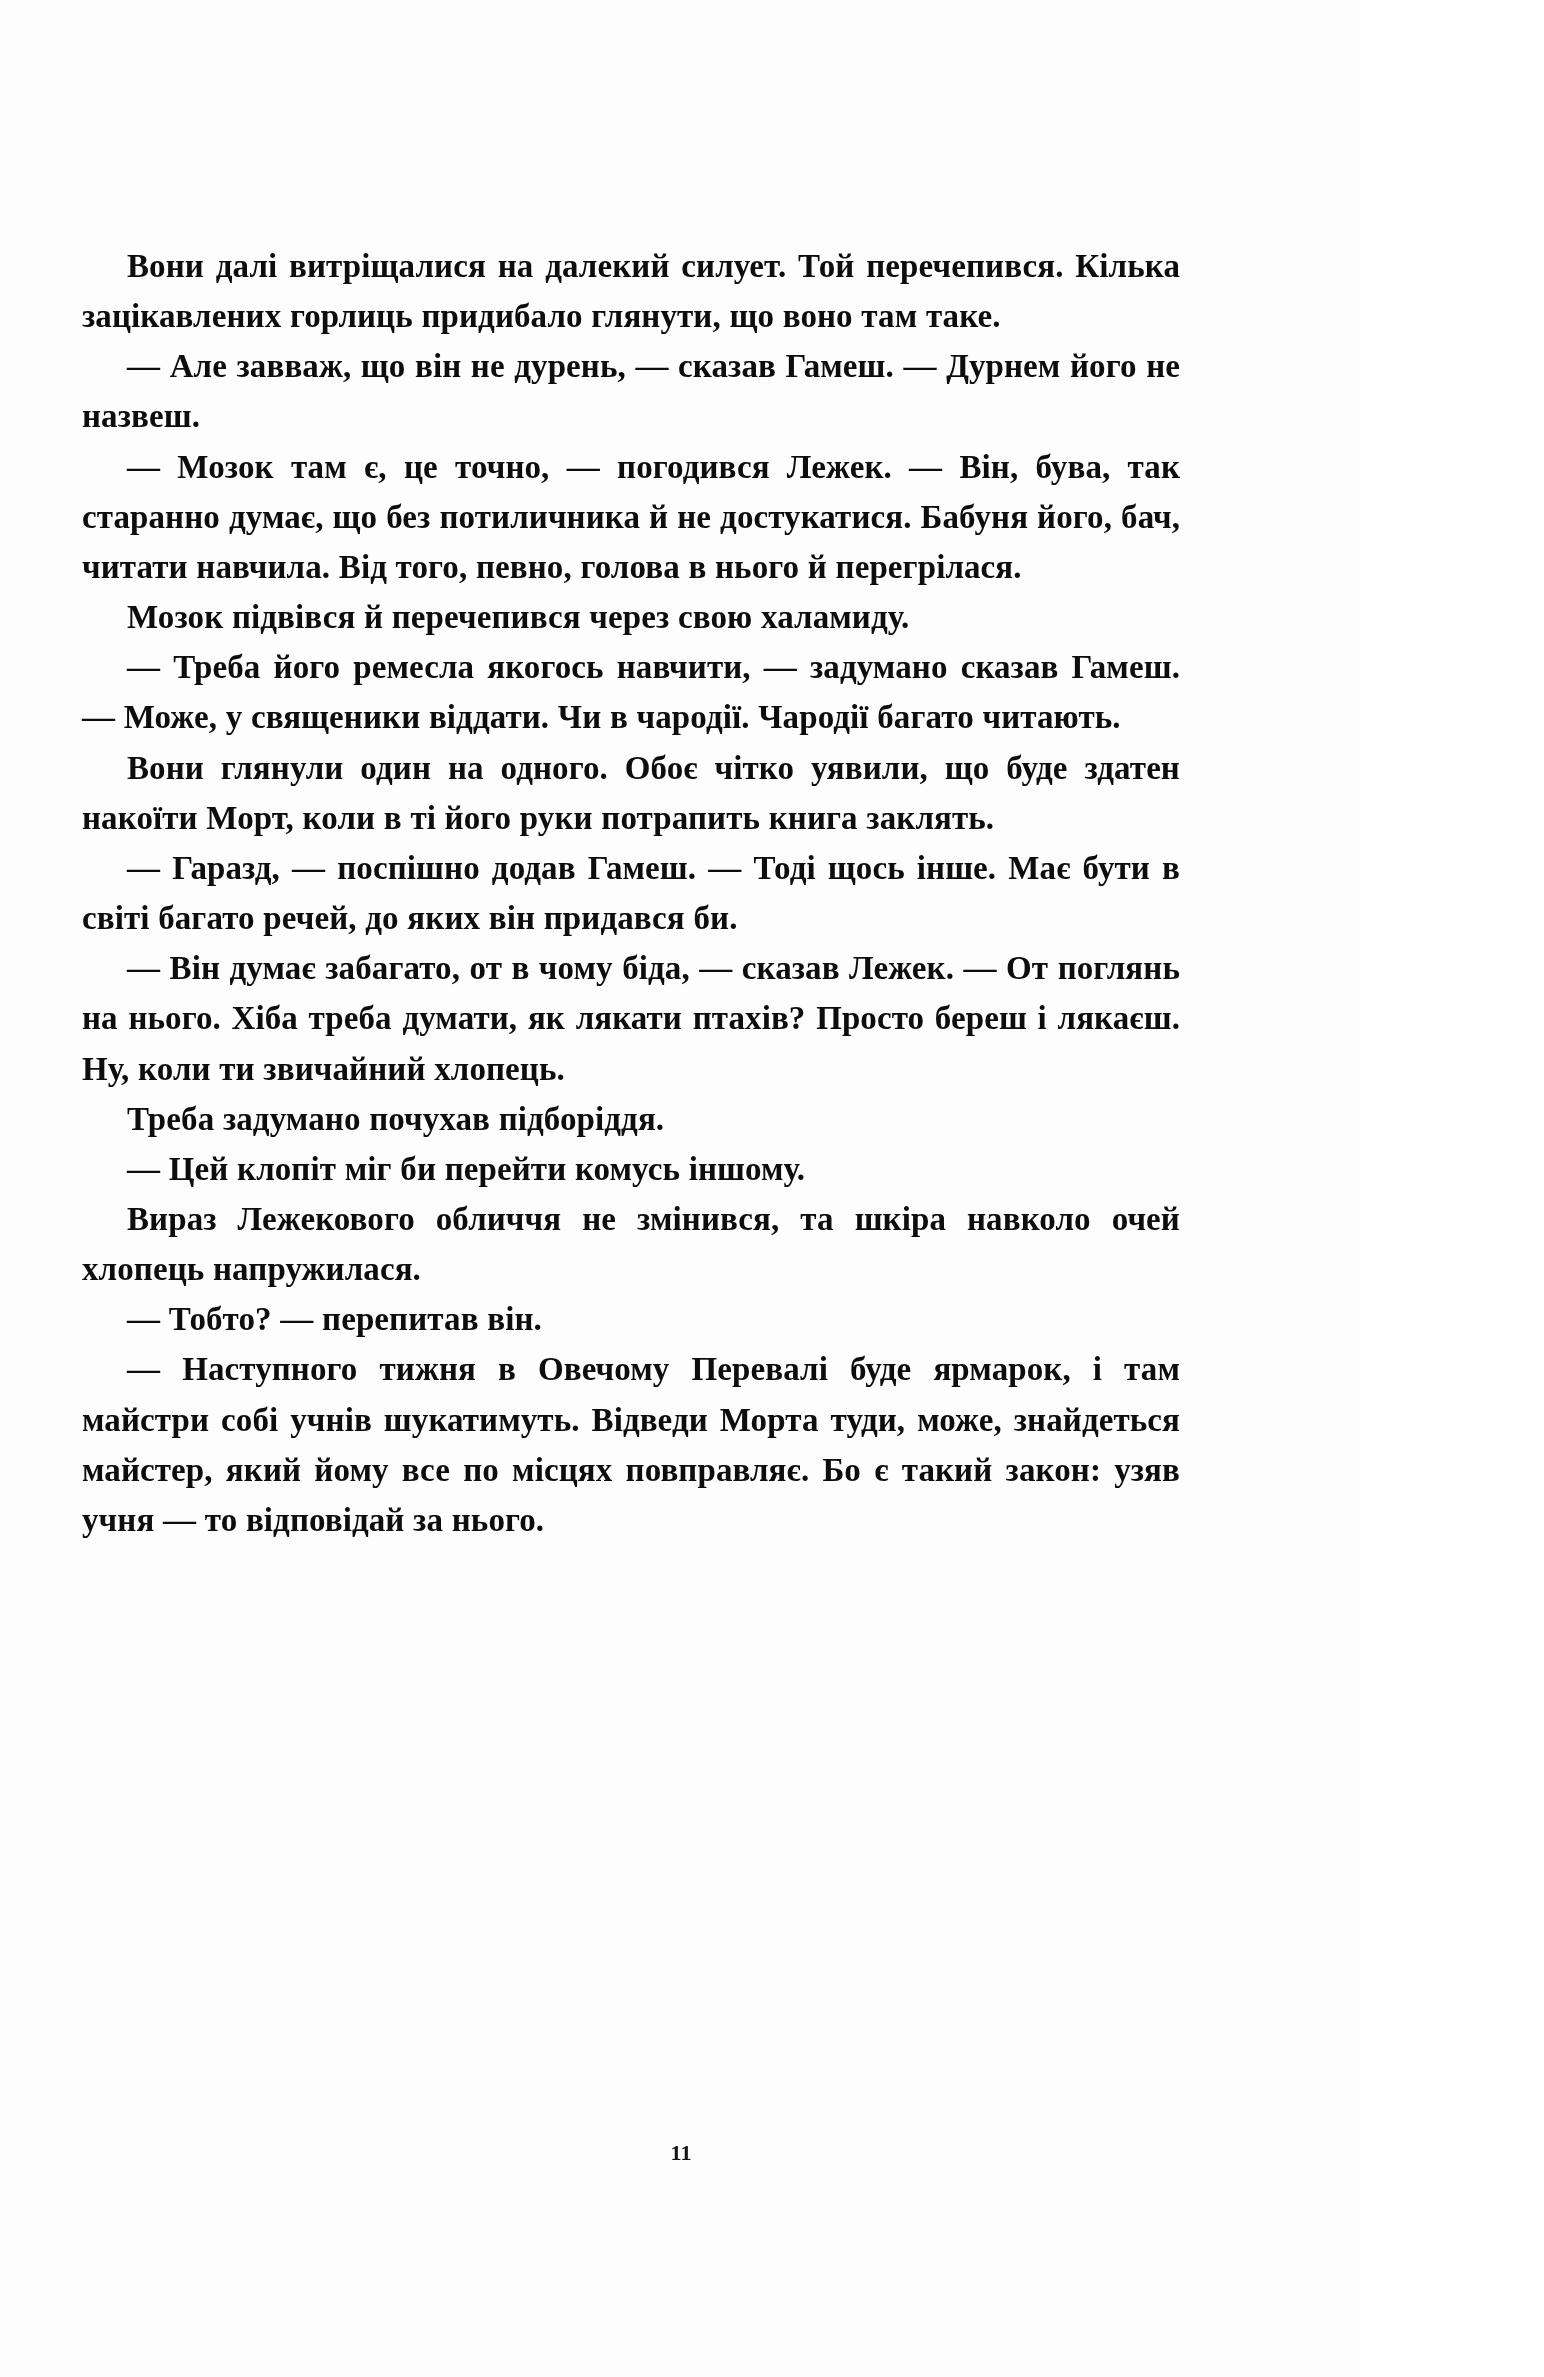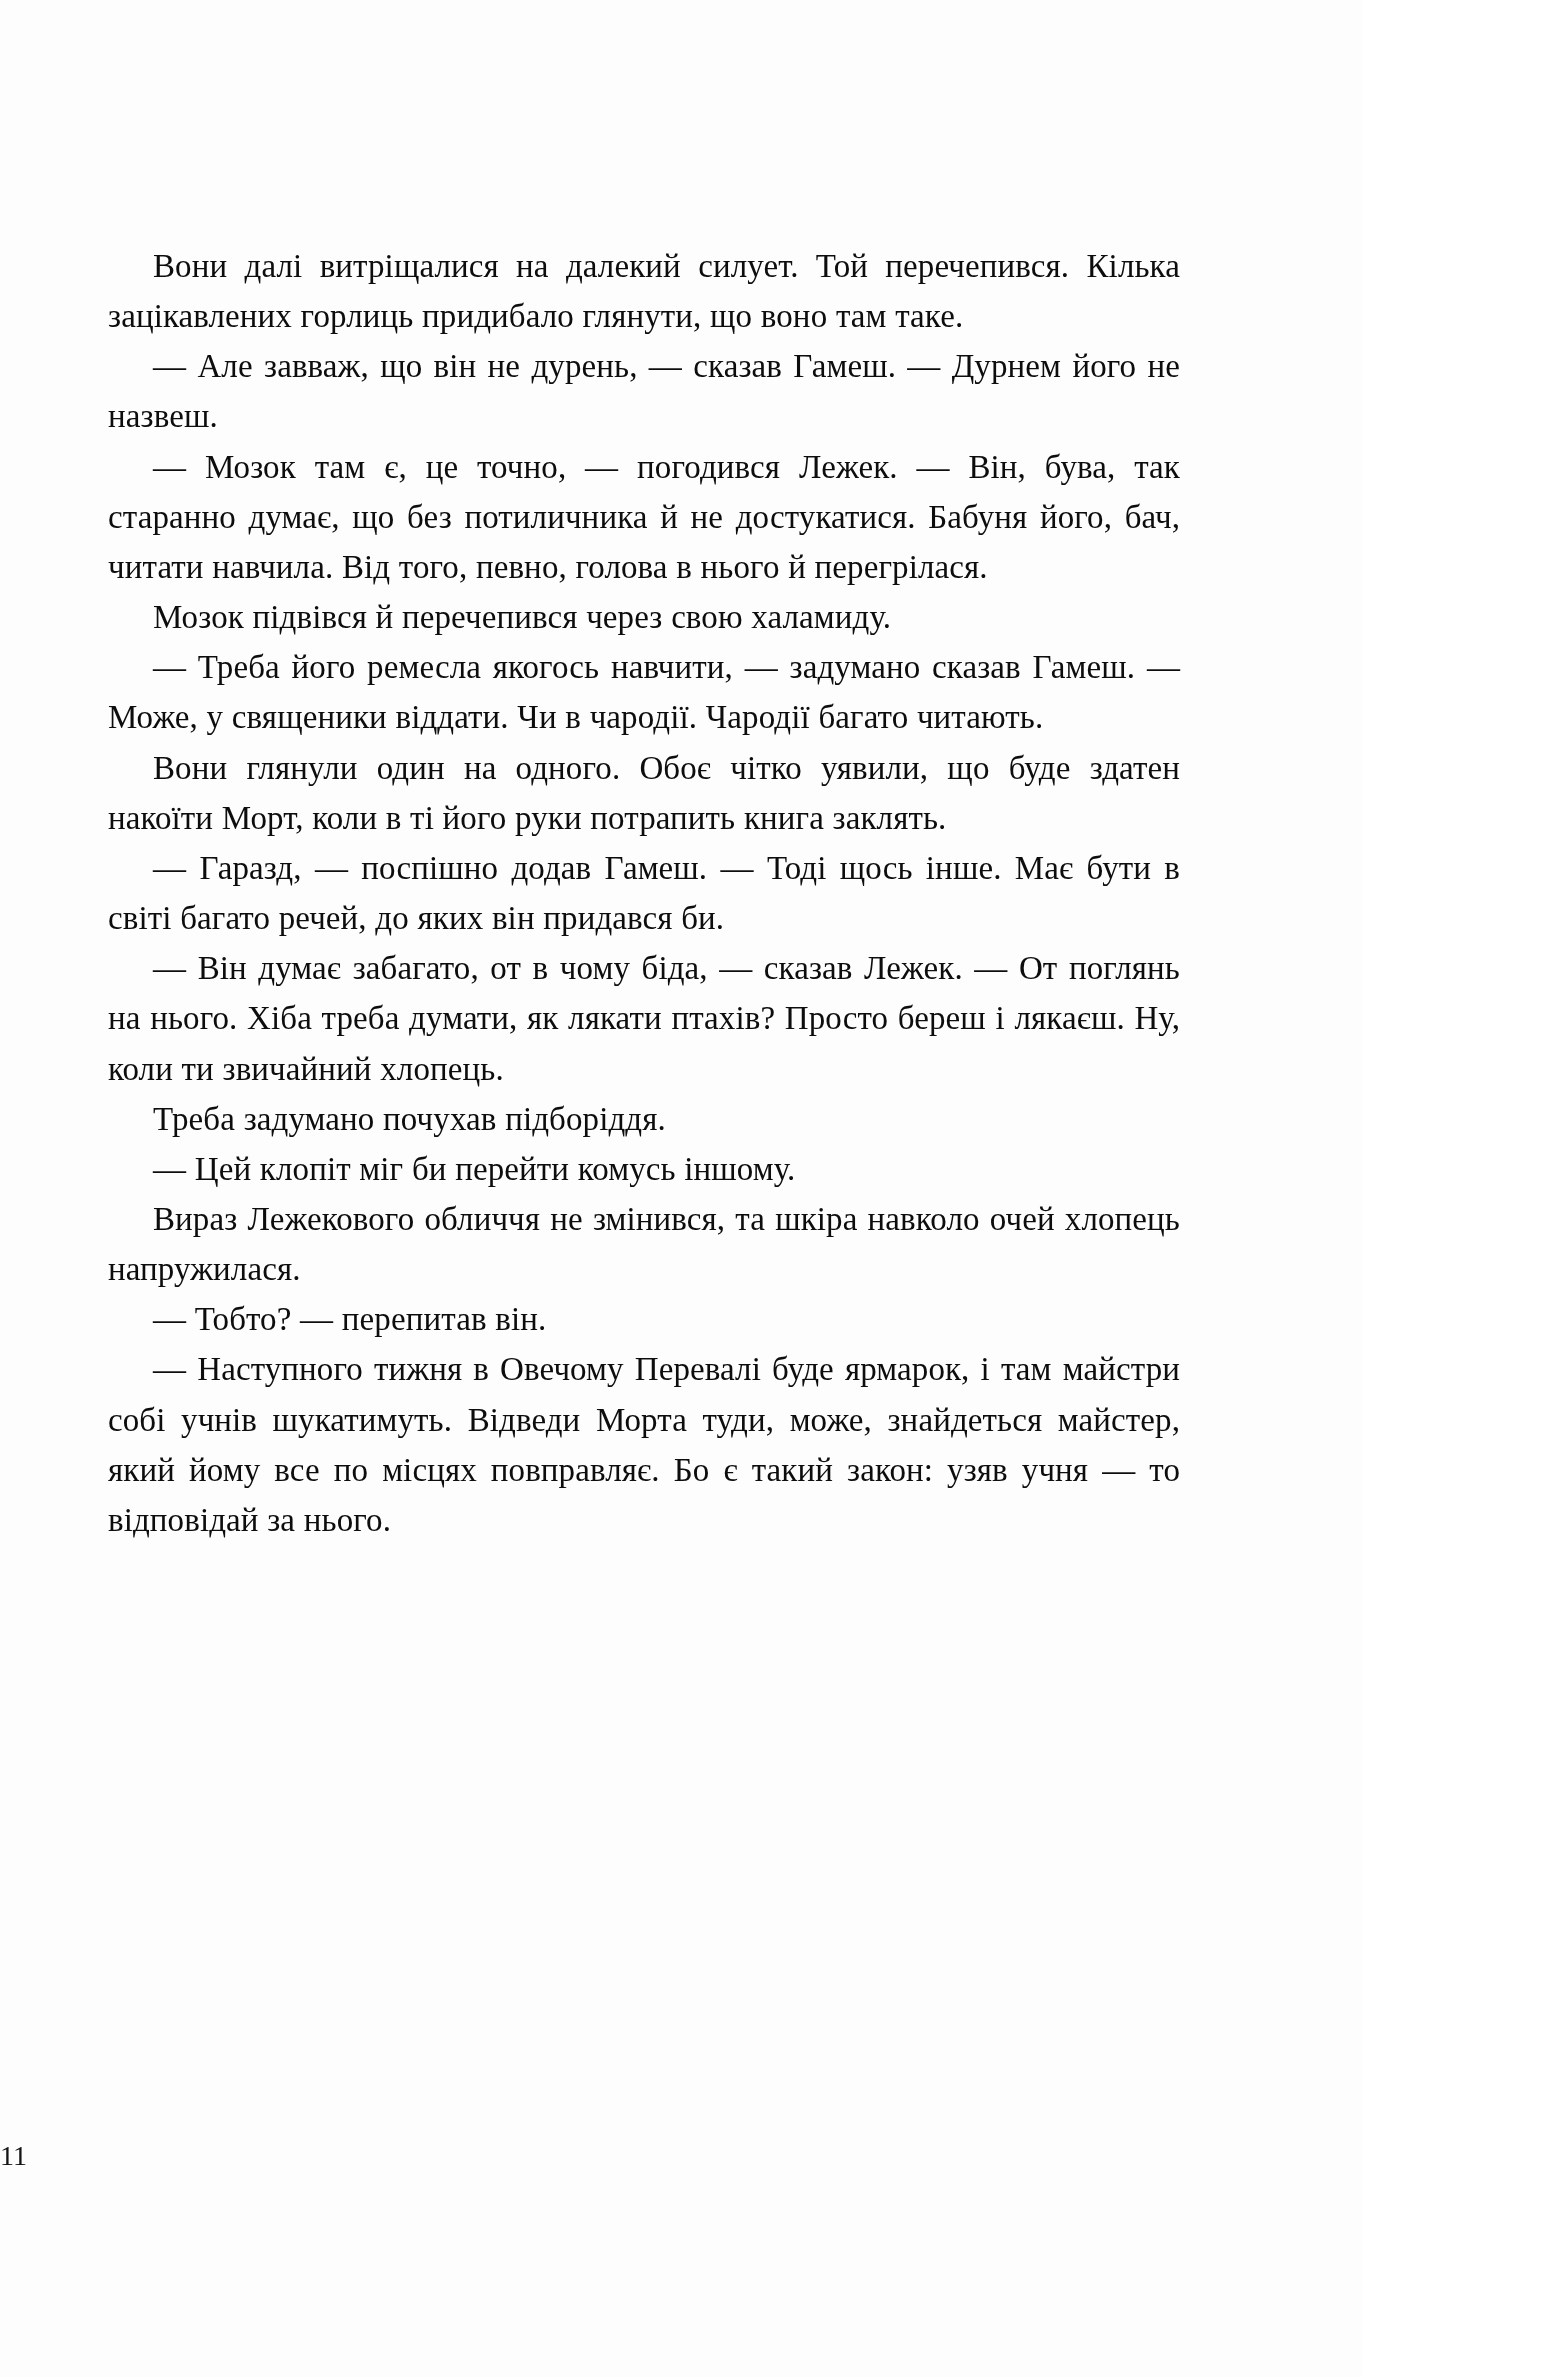--- a/index.html
+++ b/index.html
@@ -13,23 +13,24 @@
     font-family: "Liberation Serif", "DejaVu Serif", serif;
     color: #0d0d0d;
     position: relative;
     overflow: hidden;
   }
 
   .page {
     box-sizing: border-box;
     width: 1362px;
     height: 2377px;
-    padding: 241px 182px 0 108px;
+    padding: 241px 182px 0 82px;
     position: relative;
     background: #fdfdfd;
+    font-weight: bold;
   }
 
   .body-text {
     font-size: 33px;
     line-height: 1.52;
     text-align: justify;
     text-justify: inter-word;
     letter-spacing: 0.1px;
     word-spacing: 0.3px;
   }
@@ -38,22 +39,22 @@
     margin: 0;
     text-indent: 45px;
     hyphens: manual;
   }
 
   .page-number {
     position: absolute;
     left: 0;
     right: 0;
     top: 2140px;
-    text-align: left;
-    font-size: 28px;
+    text-align: center;
+    font-size: 22px;
     color: #141414;
   }
 </style>
 </head>
 <body>
 
 <div class="page">
 
   <div class="body-text">
     <p>Вони далі витріщалися на далекий силует. Той перечепився. Кілька зацікавлених горлиць придибало глянути, що воно там таке.</p>

